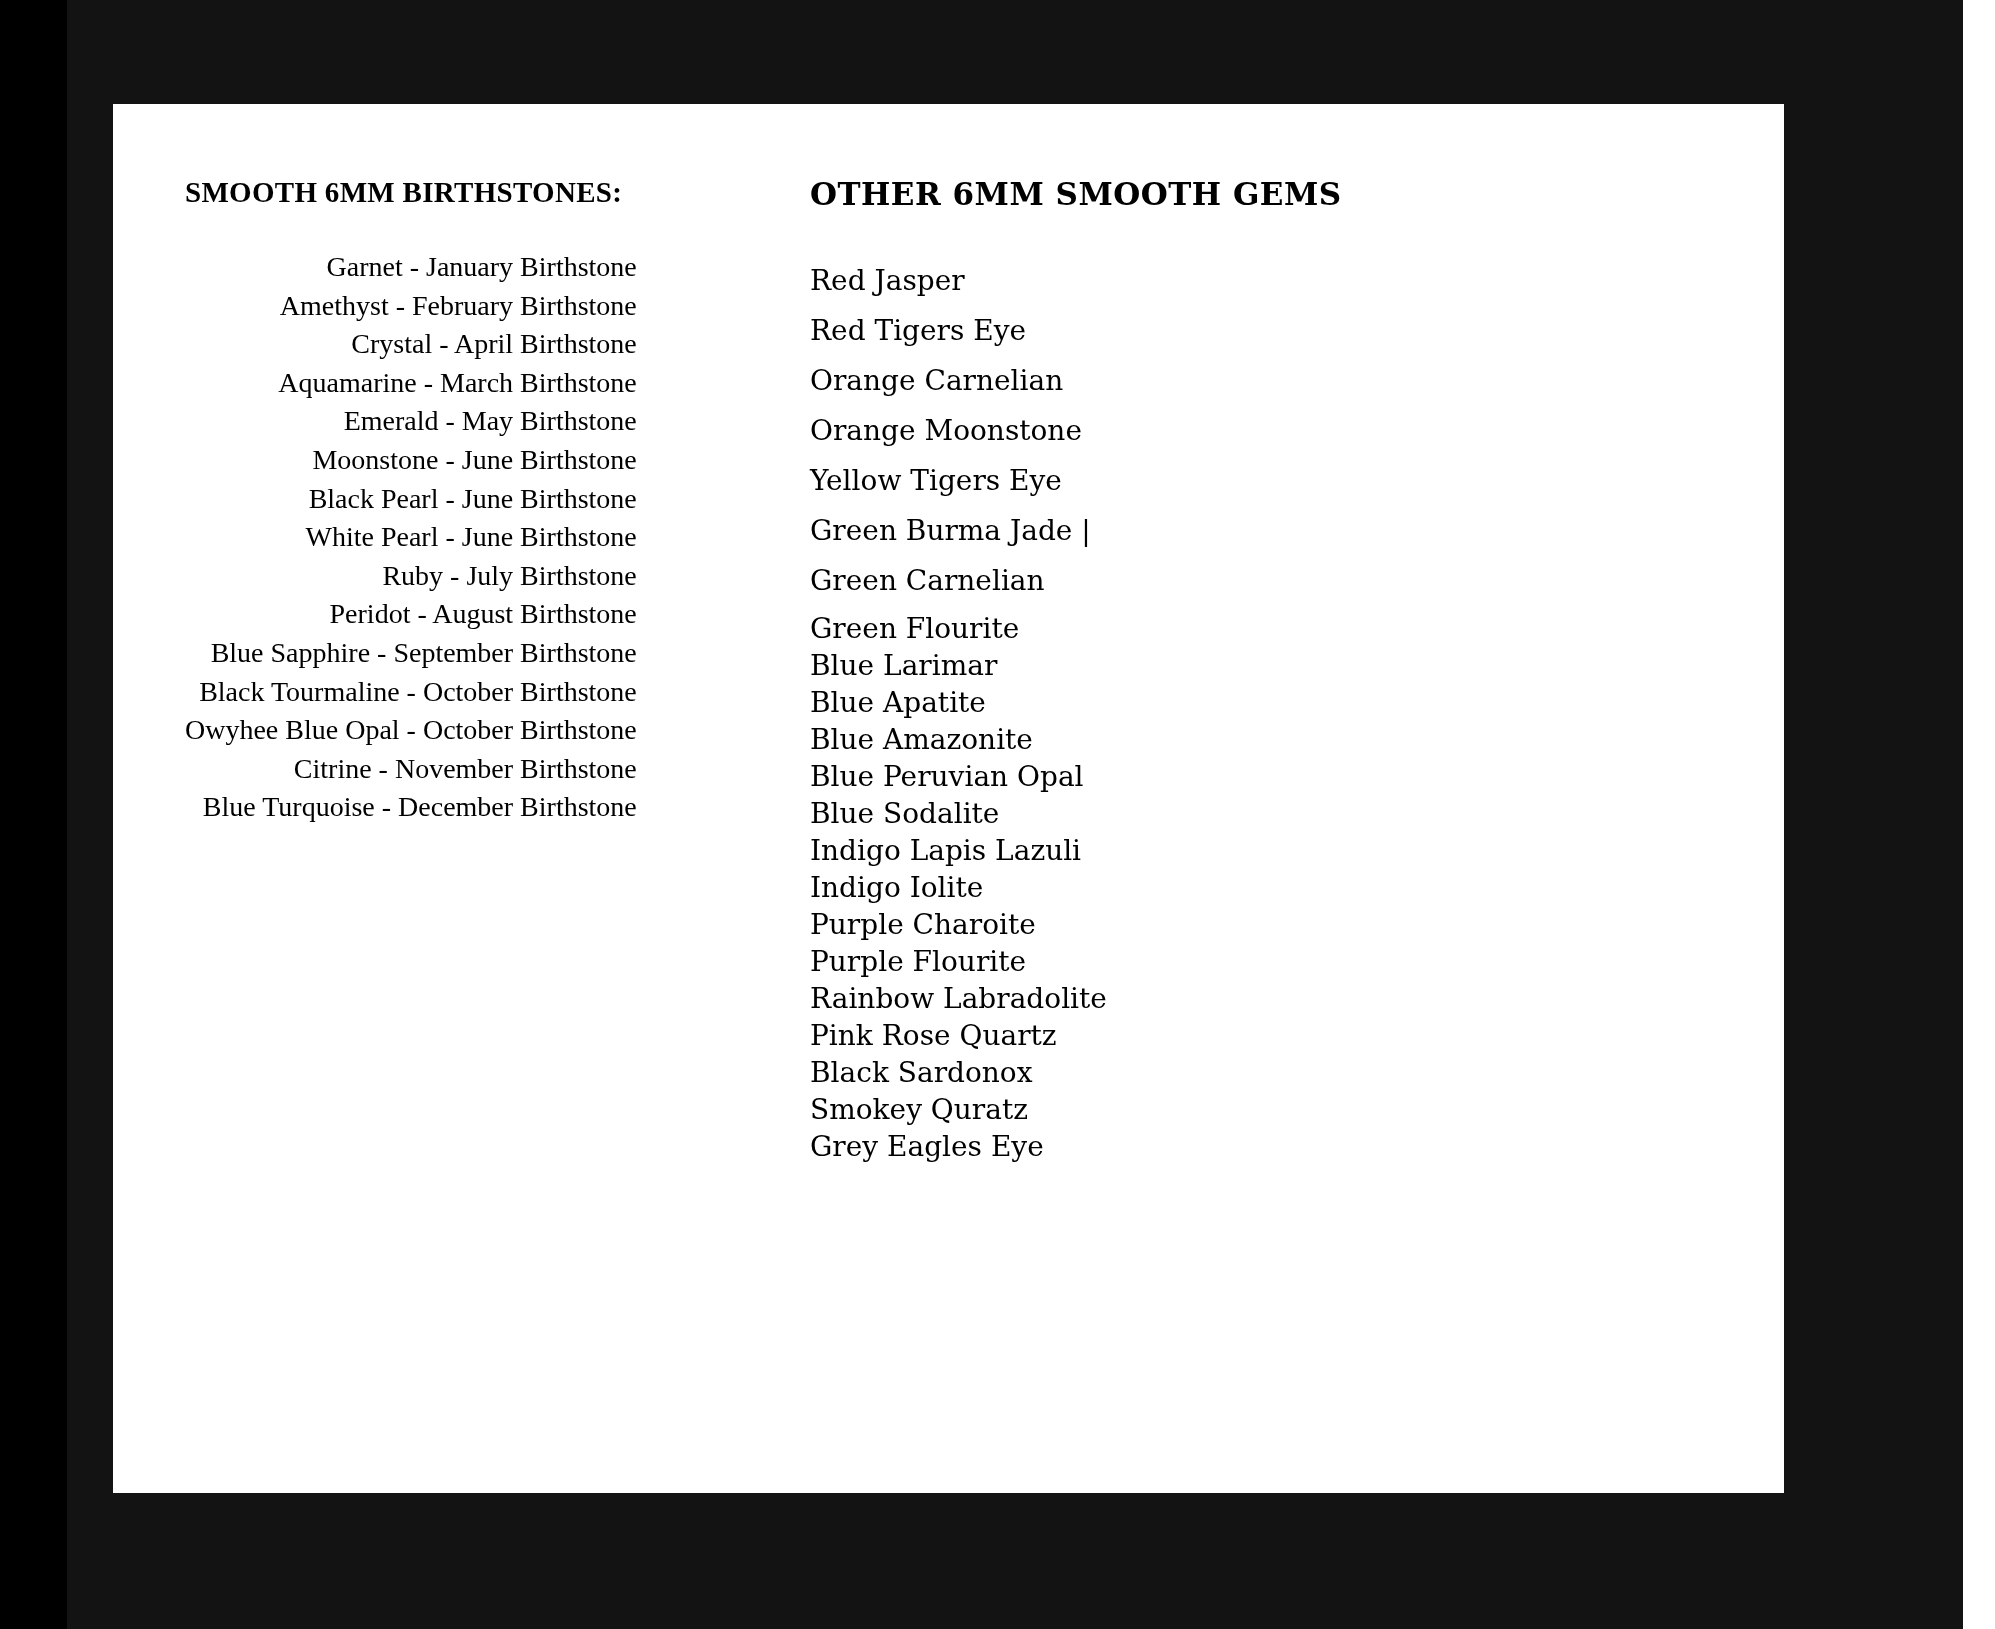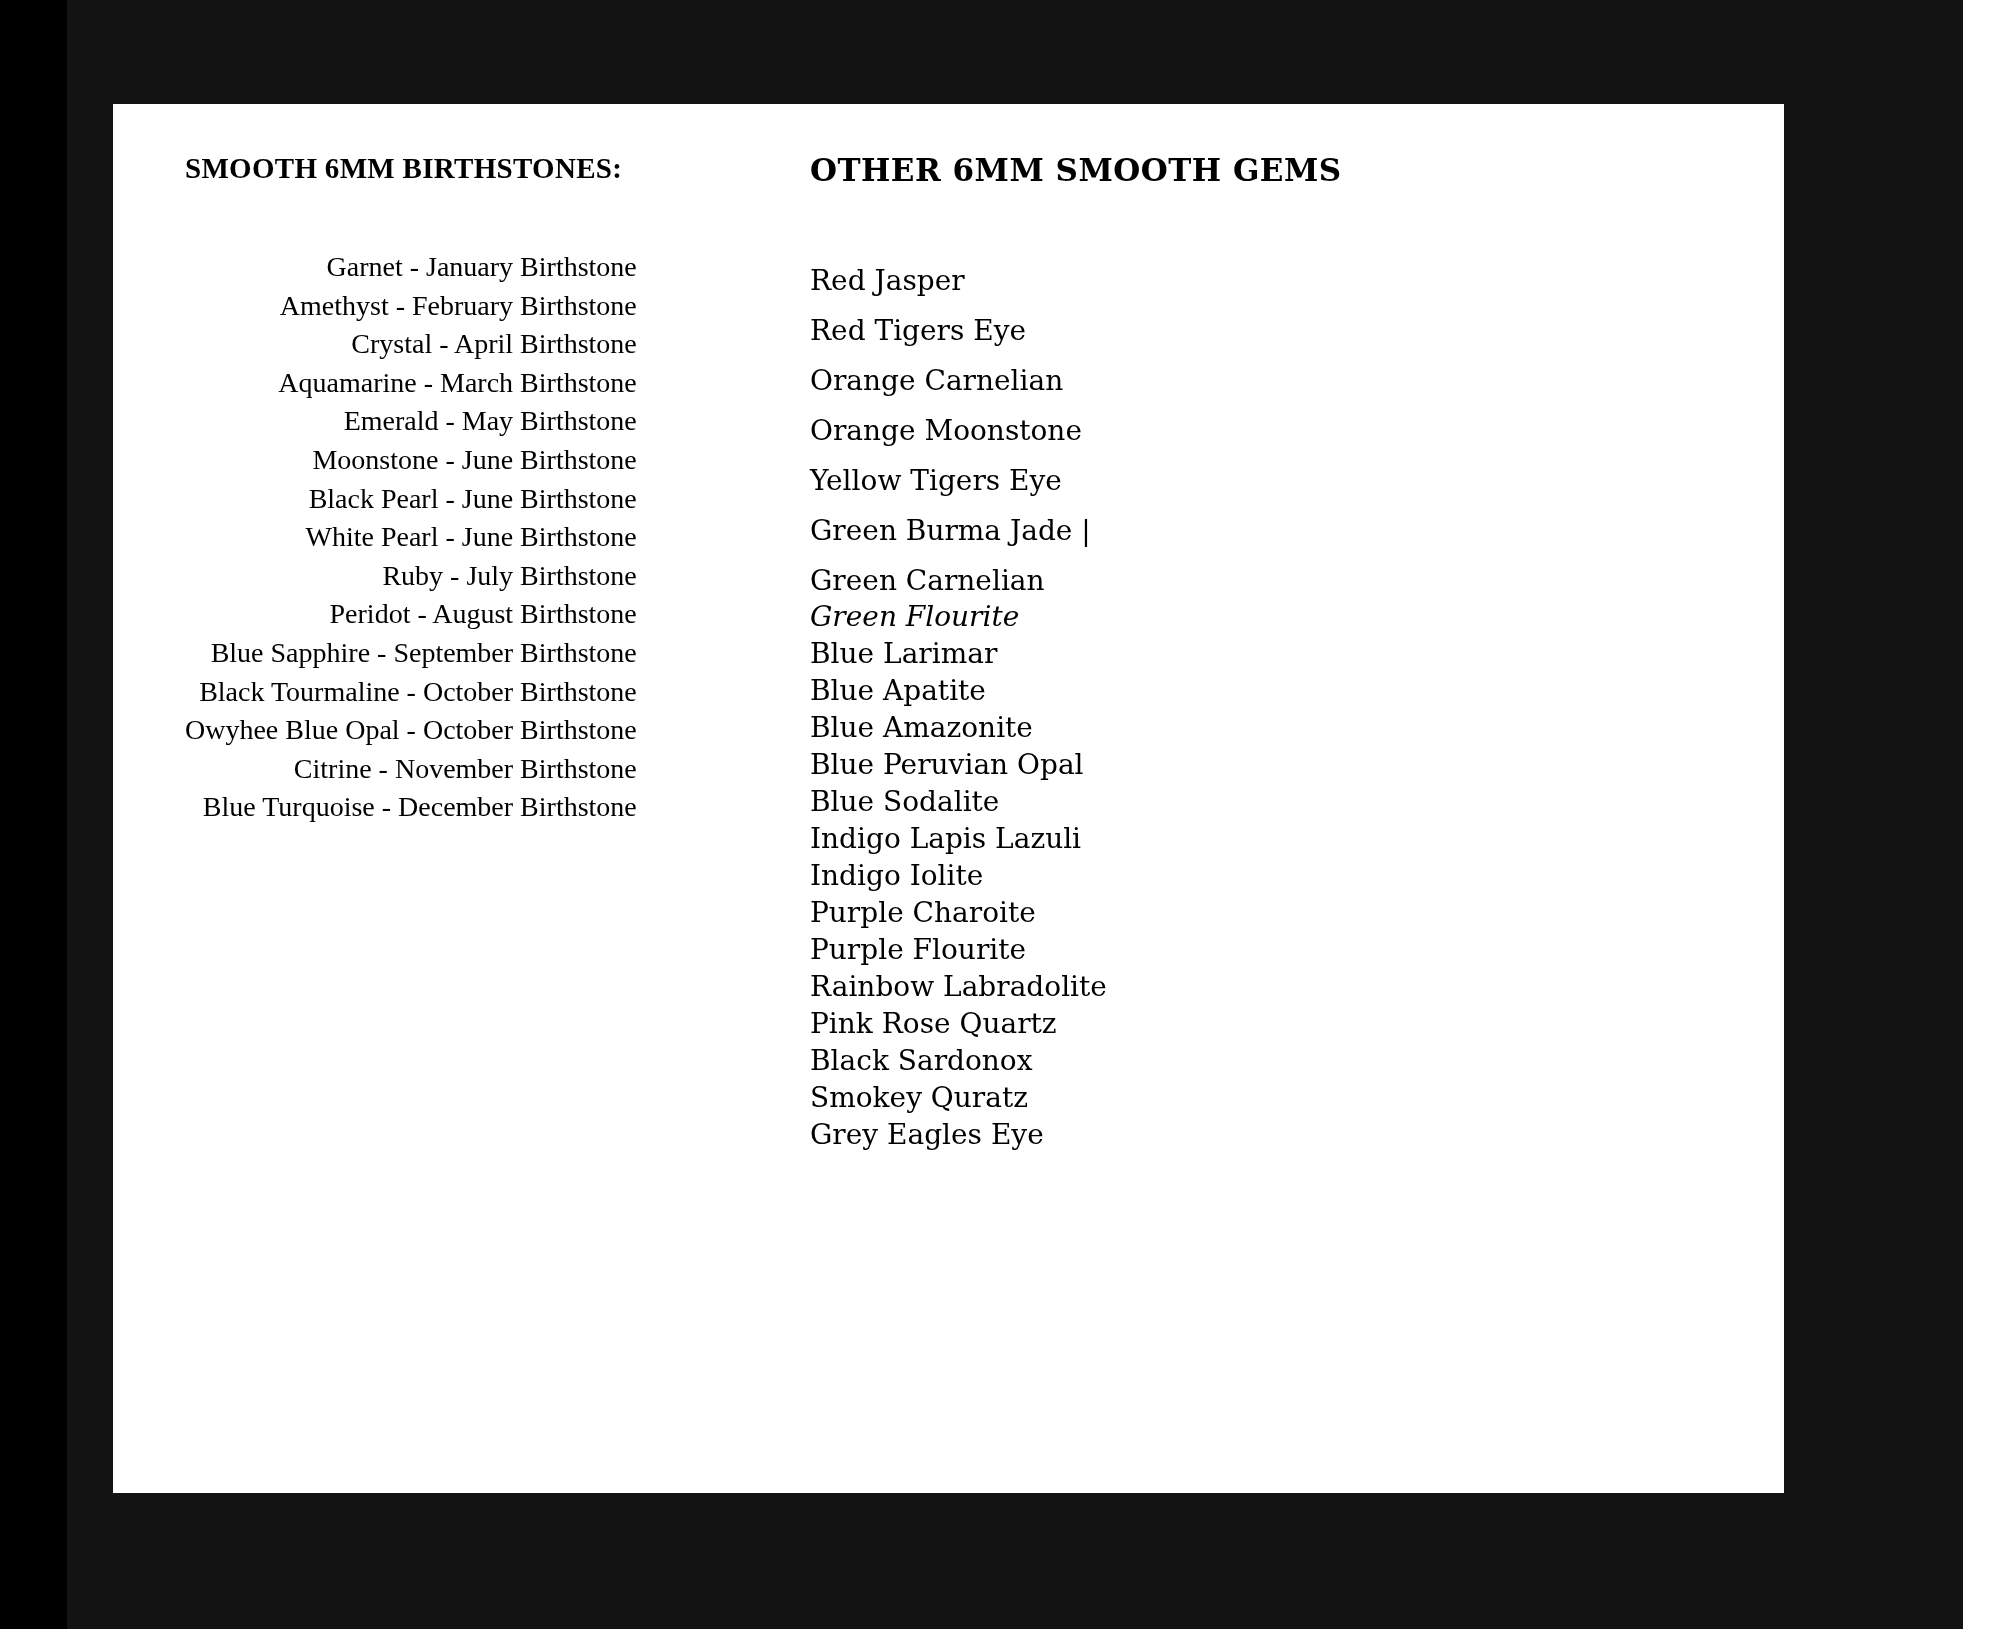--- a/index.html
+++ b/index.html
@@ -25,21 +25,21 @@
   }
   .page {
     position: absolute;
     left: 113px; top: 104px;
     width: 1671px; height: 1389px;
     background: #ffffff;
     color: #000000;
   }
   .heading {
     position: absolute;
-    top: 48px;
+    top: 72px;
     margin: 0;
     font-weight: bold;
     white-space: nowrap;
   }
   .heading-left {
     left: 72px;
     font-size: 29px;
     font-family: "Liberation Serif", serif;
     letter-spacing: 0.3px;
   }
@@ -70,22 +70,21 @@
   }
   .list-right .row {
     line-height: 37px;
     white-space: nowrap;
   }
   .list-right .row:nth-child(-n+7) {
     line-height: 34px;
     margin-top: 16px;
   }
   .list-right .row:nth-child(8) {
-    margin-top: 0;
-    font-style: italic;
+    margin-top: 12px;
   }
 </style>
 </head>
 <body>
 
 <div class="band-left"></div>
 <div class="band-right"></div>
 
 <div class="page">
 

